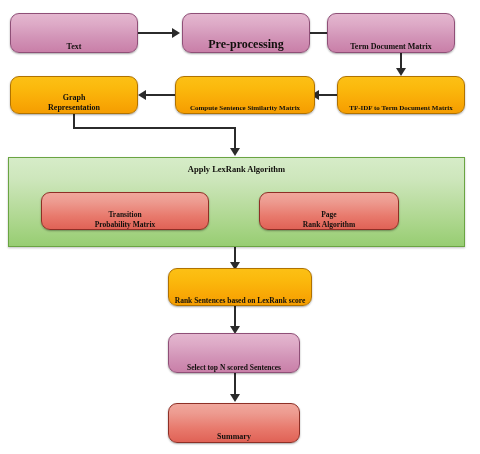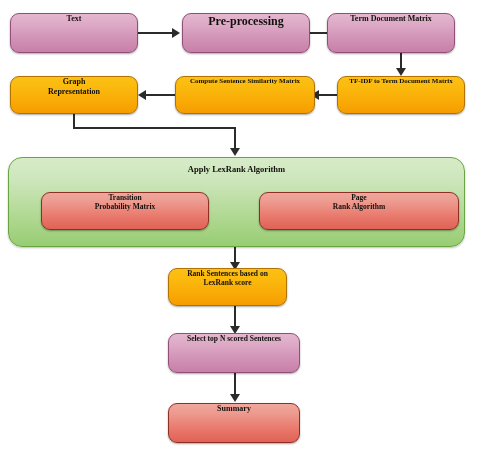--- a/index.html
+++ b/index.html
@@ -14,21 +14,21 @@
     position: relative;
     width: 480px;
     height: 454px;
     background: #ffffff;
     overflow: hidden;
   }
   .node {
     position: absolute;
     box-sizing: border-box;
     display: flex;
-    align-items: flex-start;
+    align-items: flex-end;
     justify-content: center;
     text-align: center;
     font-weight: bold;
     color: #12100d;
     line-height: 1.25;
     border-radius: 9px;
     z-index: 3;
   }
   .node .lbl {
     display: block;
@@ -51,21 +51,21 @@
   
   .n-red {
     background: linear-gradient(to bottom, #f0a79c 0%, #ed9a8f 25%, #e8796c 65%, #e06256 100%);
     border: 1px solid #8e2f26;
     box-shadow: 0 1px 2px rgba(0,0,0,0.35);
   }
   
   .n-green {
     background: linear-gradient(to bottom, #d6ecc8 0%, #cde6bb 25%, #aed78f 70%, #97cd72 100%);
     border: 1px solid #6aa442;
-    border-radius: 14px;
+    border-radius: 0;
     display: block;
     box-shadow: 0 1px 2px rgba(0,0,0,0.25);
   }
   .group-title {
     position: absolute;
     left: 0;
     right: 0;
     top: 6px;
     text-align: center;
     font-weight: bold;
@@ -154,30 +154,30 @@
   <div class="arrow down" style="left:230px; top:148px;"></div>
 
   <div class="node n-green" style="left:8px; top:157px; width:457px; height:90px;">
     <div class="group-title">Apply LexRank Algorithm</div>
 
     <div class="node n-red" style="left:32px; top:34px; width:168px; height:38px; font-size:7.5px;">
       <span class="lbl">Transition
 Probability Matrix</span>
     </div>
 
-    <div class="node n-red" style="left:250px; top:34px; width:200px; height:38px; font-size:7.5px;">
+    <div class="node n-red" style="left:250px; top:34px; width:140px; height:38px; font-size:7.5px;">
       <span class="lbl">Page
 Rank Algorithm</span>
     </div>
   </div>
 
   <div class="conn v" style="left:234px; top:247px; height:22px;"></div>
   <div class="arrow down" style="left:230px; top:262px;"></div>
 
-  <div class="node n-orange" style="left:168px; top:268px; width:119px; height:38px; font-size:7.5px;">
+  <div class="node n-orange" style="left:168px; top:268px; width:144px; height:38px; font-size:7.5px;">
     <span class="lbl">Rank Sentences based on LexRank score</span>
   </div>
 
   <div class="conn v" style="left:234px; top:306px; height:26px;"></div>
   <div class="arrow down" style="left:230px; top:326px;"></div>
 
   <div class="node n-pink" style="left:168px; top:333px; width:132px; height:40px; font-size:7.5px;">
     <span class="lbl">Select top N scored Sentences</span>
   </div>
 

